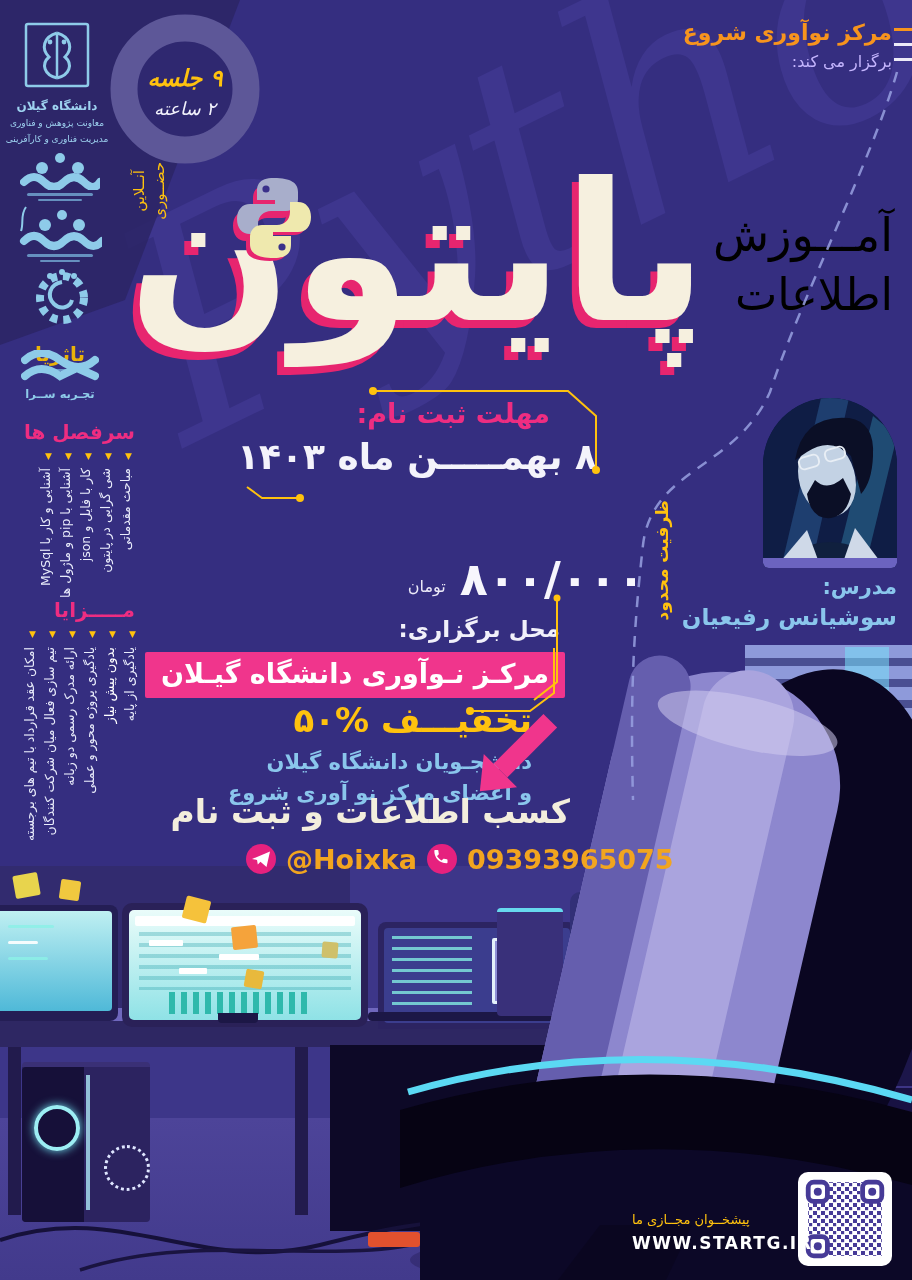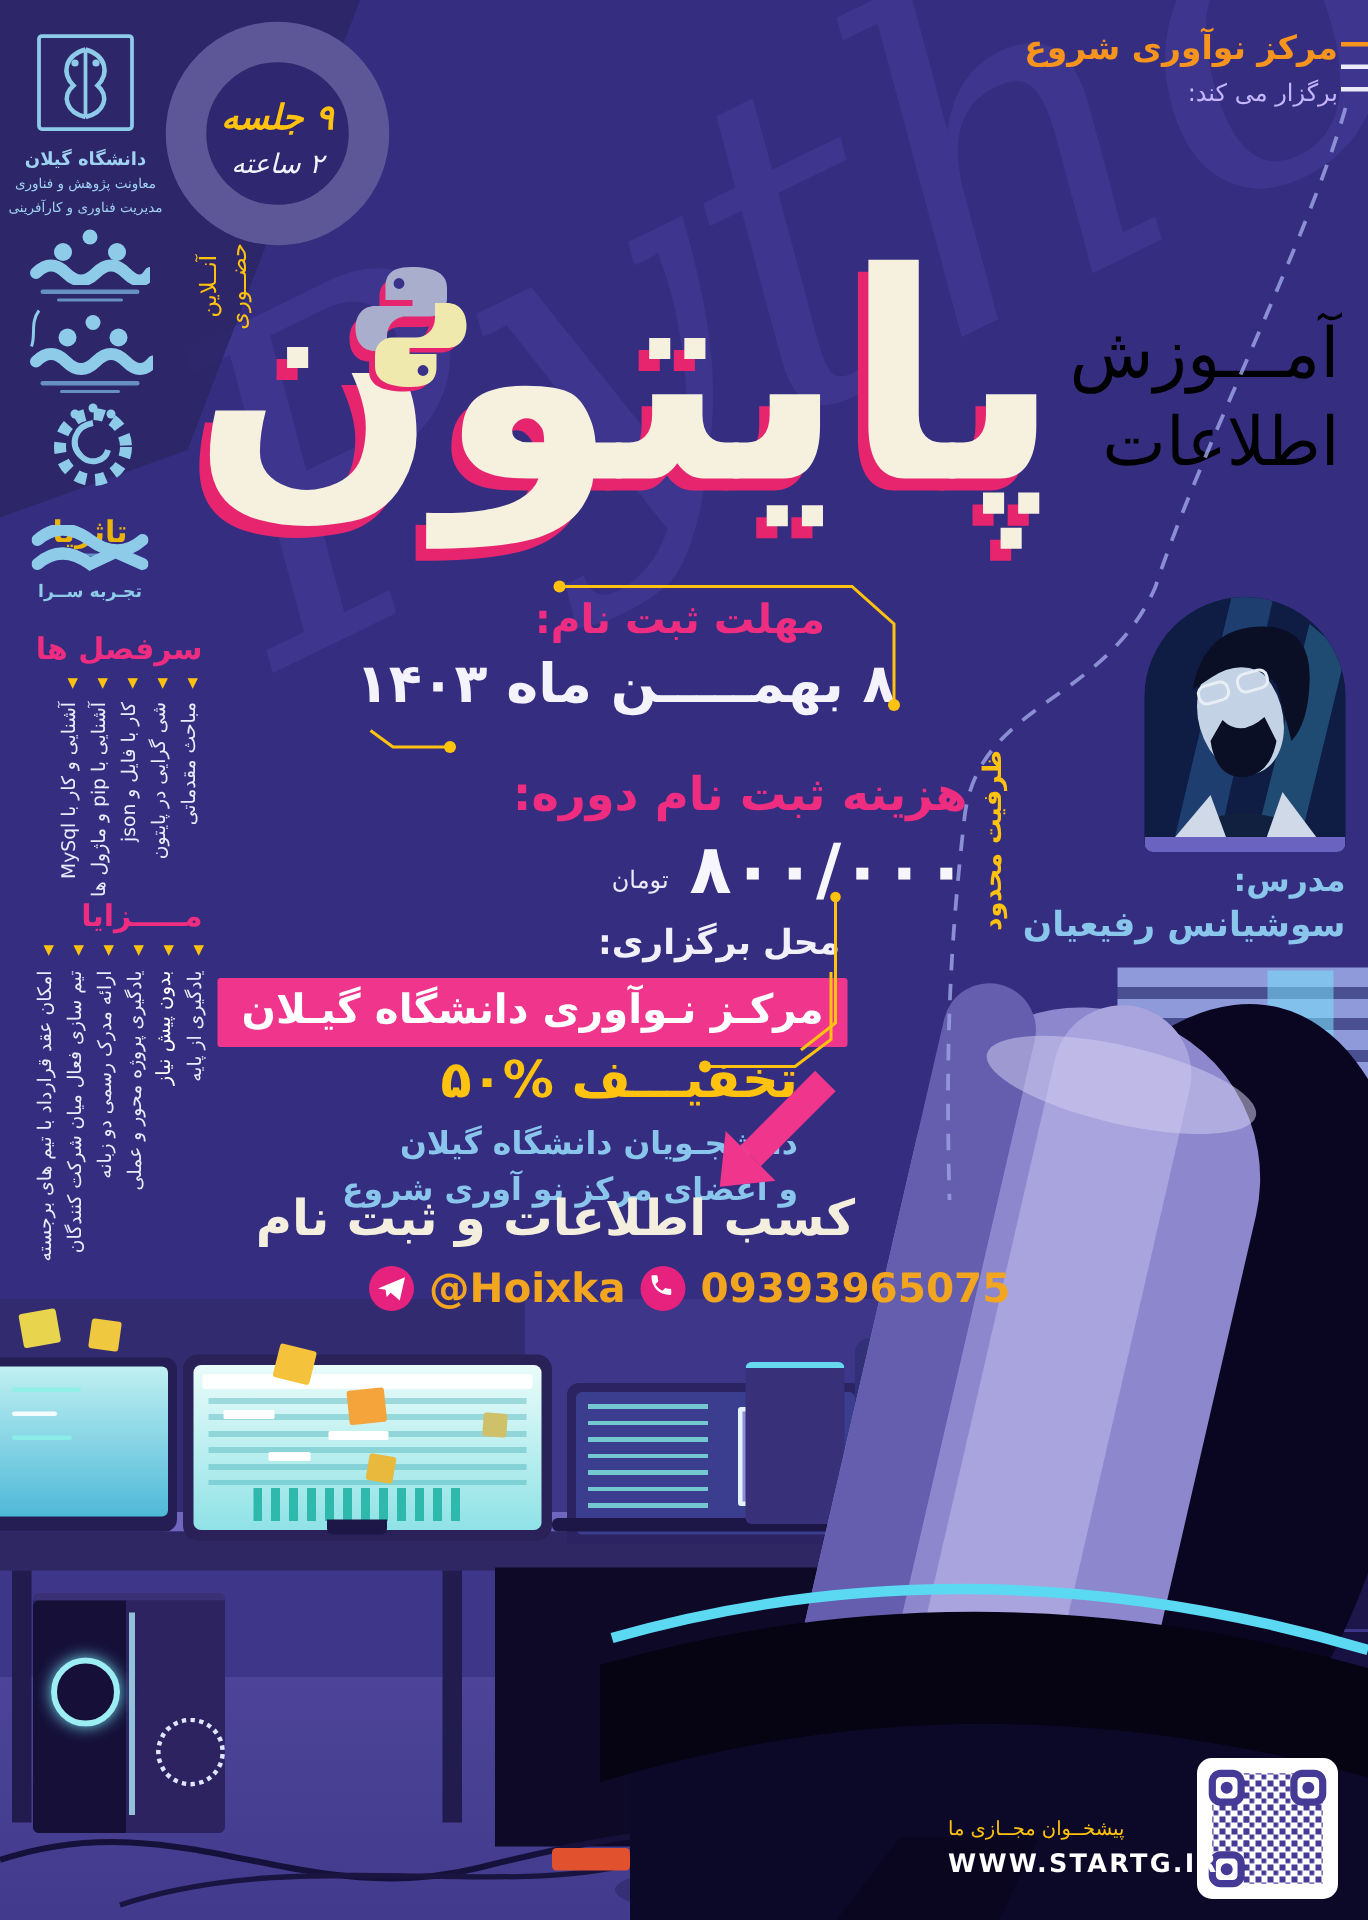--- a/index.html
+++ b/index.html
@@ -220,21 +220,20 @@
       <path d="M46 6 C 30 6 29 14 29 20 v 8 h 18 v 4 H 22 c -8 0 -13 6 -13 15 0 9 5 15 13 15 h 8 v -10 c 0 -8 6 -13 13 -13 h 15 c 7 0 12 -5 12 -12 v -7 C 70 11 63 6 46 6 Z" fill="#a8aecb"></path>
       <circle cx="38" cy="17" r="3.6" fill="#3a318a"></circle>
       <path d="M46 86 C 62 86 63 78 63 72 v -8 H 45 v -4 h 25 c 8 0 13 -6 13 -15 0 -9 -5 -15 -13 -15 h -8 v 10 c 0 8 -6 13 -13 13 H 34 c -7 0 -12 5 -12 12 v 7 c 0 9 7 14 24 14 Z" fill="#efe9ae"></path>
       <circle cx="54" cy="75" r="3.6" fill="#3a318a"></circle>
     </svg>
   </div>
 
   <div class="abs pinkhead" style="right:362px;top:398px;font-size:27px;">مهلت ثبت نام:</div>
   <div class="abs" style="right:315px;top:436px;font-size:36px;font-weight:bold;color:#f4f3fb;">۸ بهمـــــن ماه ۱۴۰۳</div>
 
-  <div class="abs pinkhead" style="right:267px;top:512px;font-size:31px;">هزینه ثبت نام دوره:</div>
   <div class="vt" style="right:260px;top:500px;width:150px;color:#ffc20e;font-size:17px;font-weight:bold;">ظرفیت محدود</div>
   <div class="abs" style="right:267px;top:552px;display:flex;direction:rtl;align-items:flex-end;gap:14px;">
     <span style="font-size:46px;font-weight:bold;color:#f7f6fd;letter-spacing:6px;">۸۰۰/۰۰۰</span>
     <span style="font-size:16px;color:#eceaf8;padding-bottom:10px;">تومان</span>
   </div>
 
   <div class="abs" style="right:352px;top:616px;font-size:23px;font-weight:bold;color:#f1f0fa;">محل برگزاری:</div>
   <div class="abs" style="right:347px;top:652px;background:#f0358c;color:#ffffff;font-weight:bold;font-size:27px;
               padding:6px 16px 9px;border-radius:2px;">مرکـز نـوآوری دانشگاه گیـلان</div>
 

